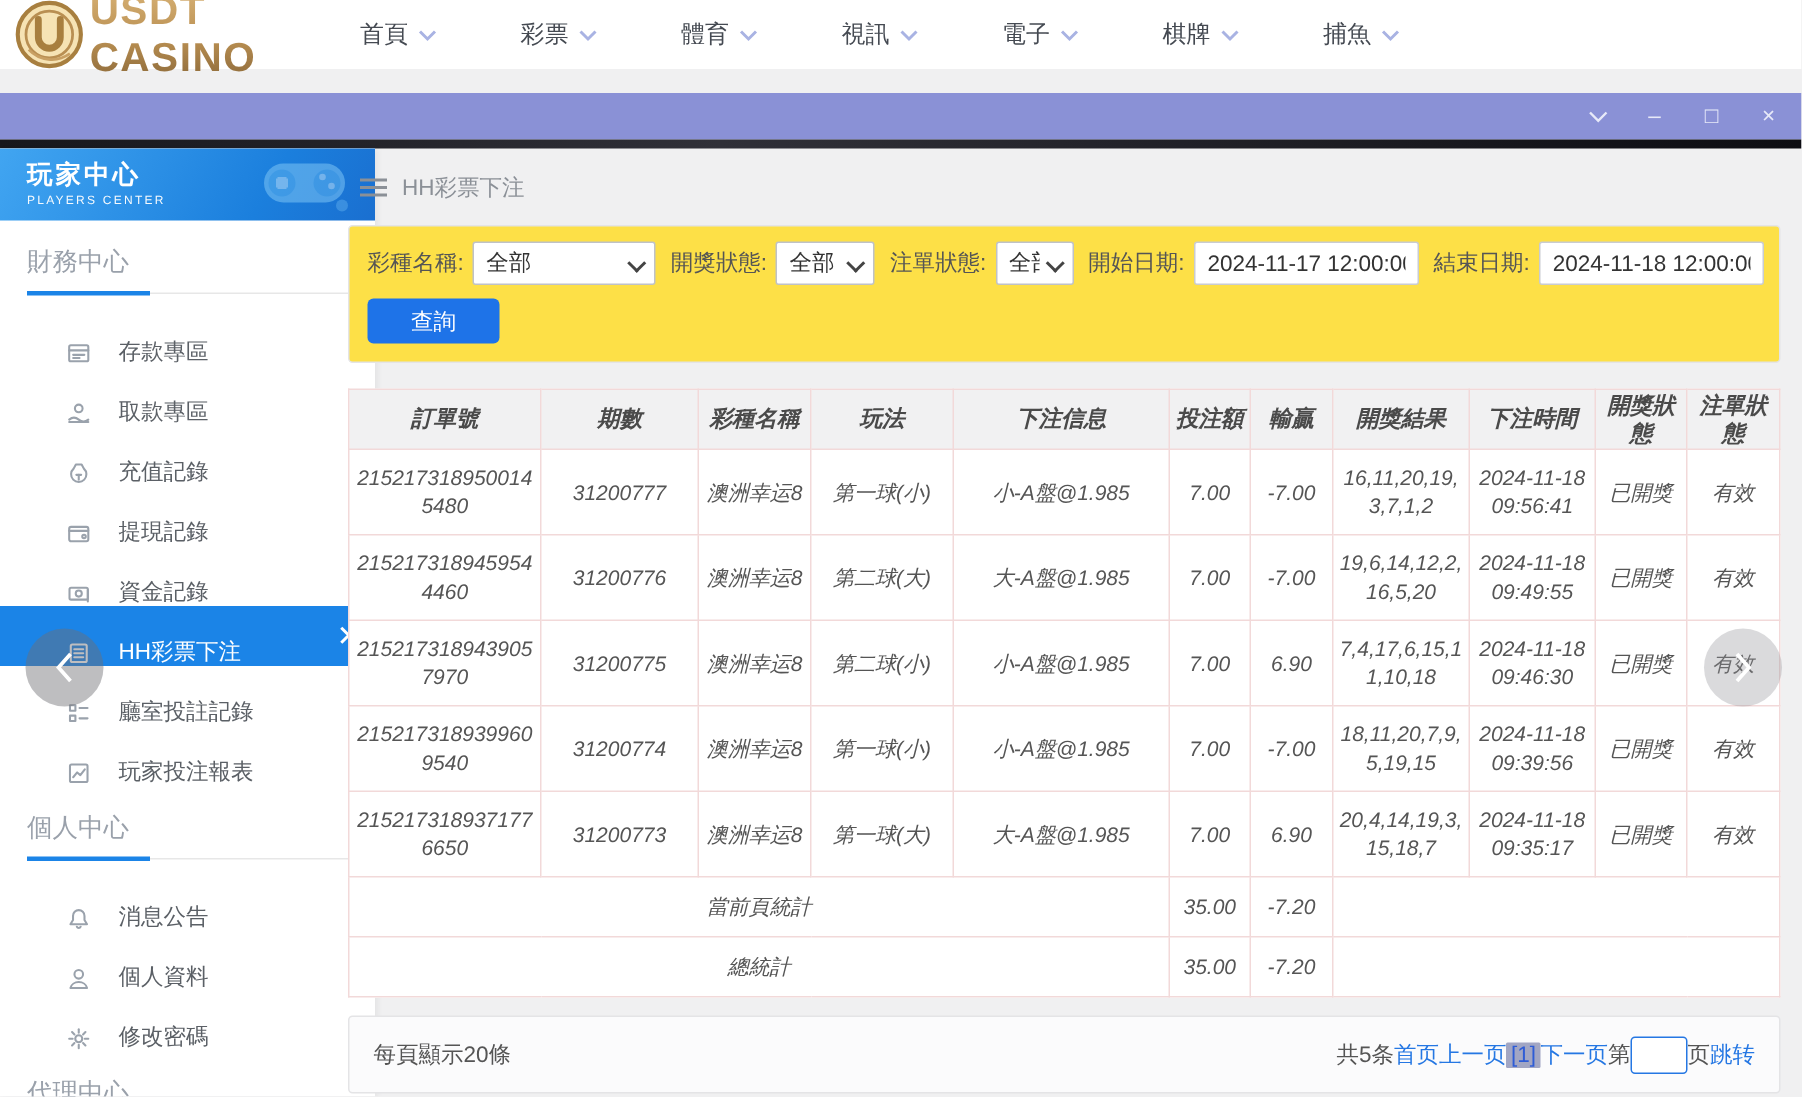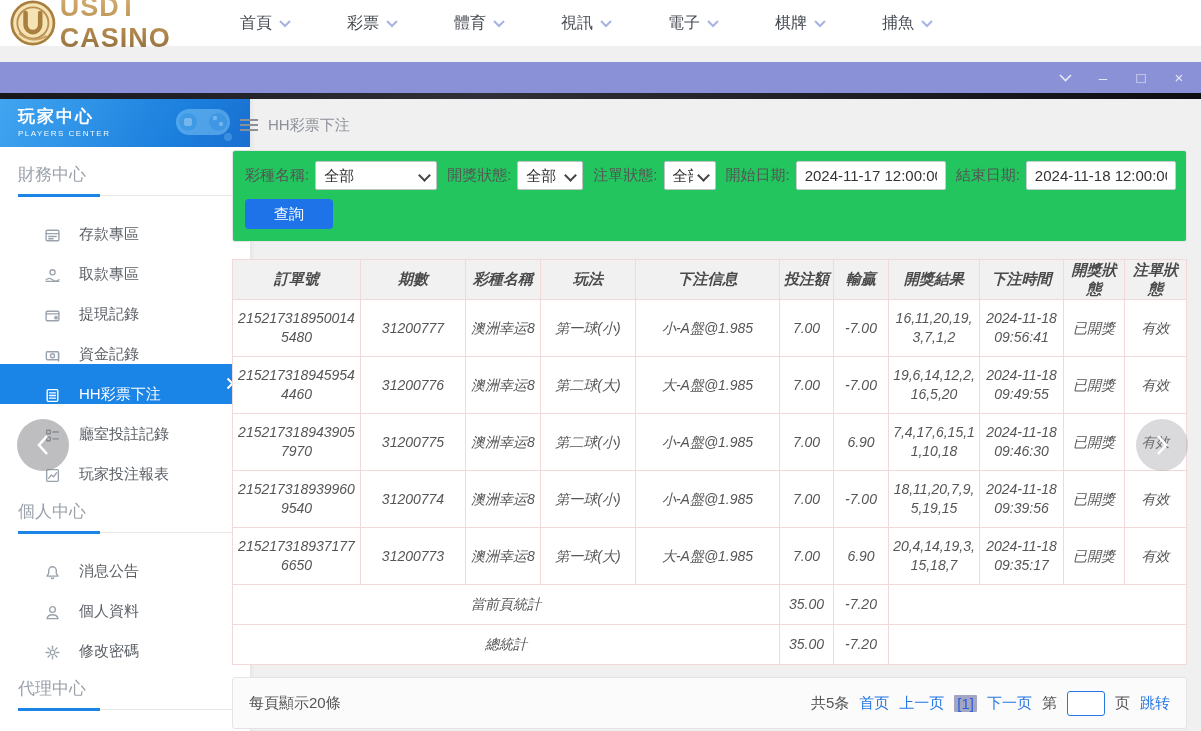--- a/index.html
+++ b/index.html
@@ -46,21 +46,21 @@
 
   
   .circle-nav { position:absolute; width:52px; height:52px; border-radius:50%; display:flex; align-items:center; justify-content:center; z-index:30; cursor:pointer; }
   .circle-left { left:17px; top:419px; background:rgba(110,110,115,.45); }
   .circle-right { left:1136px; top:419px; background:rgba(150,150,155,.35); }
 
   
   .main { position:absolute; top:99px; left:229px; width:972px; bottom:0; padding:0 14px 0 3px; }
   .breadcrumb { display:flex; align-items:center; gap:10px; margin:14px 0 13px 8px; color:#8b9097; font-size:15px; height:24px; }
 
-  .panel { background:#22c55e; border:1px solid #e4e4e6; border-radius:3px; }
+  .panel { background:#fde047; border:1px solid #e4e4e6; border-radius:3px; }
   .filter-panel { padding:10px 12px 12px 12px; }
   .filter-row { display:flex; align-items:center; flex-wrap:nowrap; font-size:15px; color:#555; }
   .f-label { margin-right:6px; white-space:nowrap; }
   .f-group { display:flex; align-items:center; margin-right:10px; }
   .sel-wrap { position:relative; display:inline-block; }
   select { appearance:none; -webkit-appearance:none; height:29px; border:1px solid #bfc2c7; border-radius:2px; background:#fff; font-size:15px; color:#333; padding:0 22px 0 8px; font-family:inherit; }
   .sel-wrap::after { content:""; position:absolute; right:8px; top:10px; width:7px; height:7px; border-right:2px solid #444; border-bottom:2px solid #444; transform:rotate(45deg); pointer-events:none; }
   .sel-lottery select { width:122px; }
   .sel-draw select { width:66px; }
   .sel-order select { width:52px; }
@@ -70,21 +70,21 @@
   
   .table-panel { margin-top:17px; background:#fff;font-style:italic; }
   table { border-collapse:collapse; table-layout:fixed; width:955px; font-size:14px; color:#555; }
   th,td { border:1px solid #f2d9d9; text-align:center; vertical-align:middle; padding:2px 3px; word-wrap:break-word; }
   thead th { background:#f1f1f2; height:40px; font-size:15px; color:#4a4a4a; font-weight:bold; padding:0 1px; }
   tbody td { height:57px; background:#fff; line-height:1.35; }
   .sumrow td { height:40px; background:#fff; font-size:14px; }
 
   
   .pager { margin-top:12px; height:52px; display:flex; align-items:center; justify-content:space-between; padding:0 16px; font-size:15px; color:#555; background:#fbfbfc; }
-  .pager-right { display:flex; align-items:center; gap:10px; }
+  .pager-right { display:flex; align-items:center; }
   .plink { color:#2577e3; cursor:pointer; text-decoration:none; }
   .pcurrent { background:#a2a6c3; color:#2e5cd6; padding:0 3px; border-radius:1px; }
   .jump-input { width:38px; height:25px; border:1px solid #2577e3; border-radius:3px; background:#fff; }
 </style>
 </head>
 <body>
 
 <div class="topnav">
   <div class="brand">
     <svg class="coin" viewBox="0 0 50 50">
@@ -182,20 +182,28 @@
           </svg>
           <span>存款專區</span>
         </div>
         <div class="menu-item">
           <svg class="mi-icon" viewBox="0 0 16 16" fill="none" stroke="currentColor" stroke-width="1.3" stroke-linecap="round" stroke-linejoin="round">
             <circle cx="8" cy="5" r="2.4"></circle>
             <path d="M2 12 q3 -2.6 6 0 q3 2.6 6 0"></path>
             <line x1="2" y1="13.5" x2="14" y2="13.5"></line>
           </svg>
           <span>取款專區</span>
+        </div>
+        <div class="menu-item">
+          <svg class="mi-icon" viewBox="0 0 16 16" fill="none" stroke="currentColor" stroke-width="1.3" stroke-linecap="round" stroke-linejoin="round">
+            <path d="M6.2 2.5 h3.6 l1.4 2.6 a4.8 4.8 0 1 1 -6.4 0 z"></path>
+            <line x1="6.5" y1="9" x2="9.5" y2="9"></line>
+            <line x1="8" y1="9" x2="8" y2="12"></line>
+          </svg>
+          <span>充值記錄</span>
         </div>
         <div class="menu-item">
           <svg class="mi-icon" viewBox="0 0 16 16" fill="none" stroke="currentColor" stroke-width="1.3" stroke-linecap="round" stroke-linejoin="round">
             <rect x="2" y="4" width="12" height="9" rx="1.2"></rect>
             <path d="M2 6.5 h12"></path>
             <circle cx="11.3" cy="10" r="1.1"></circle>
           </svg>
           <span>提現記錄</span>
         </div>
         <div class="menu-item">

